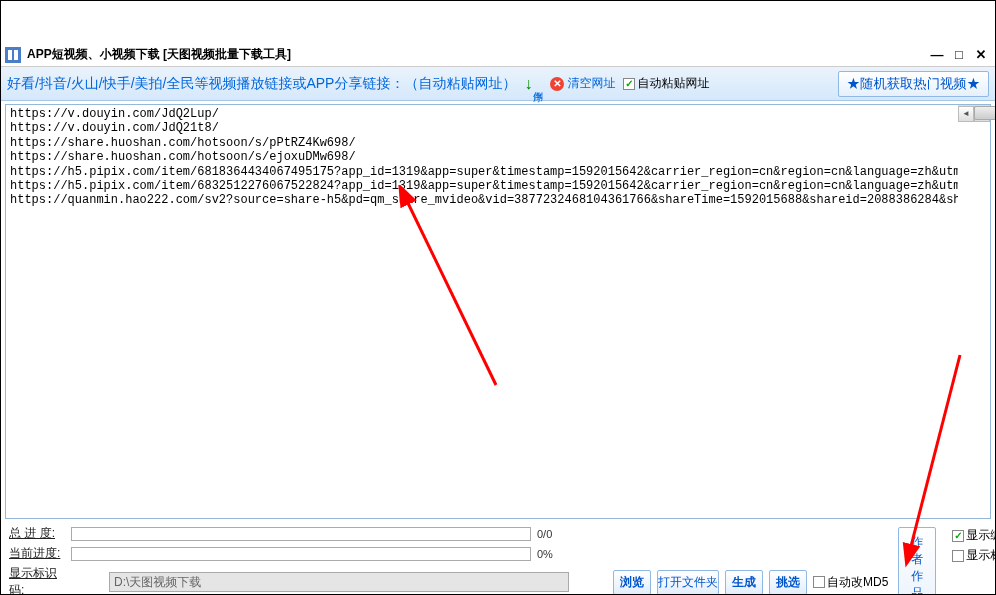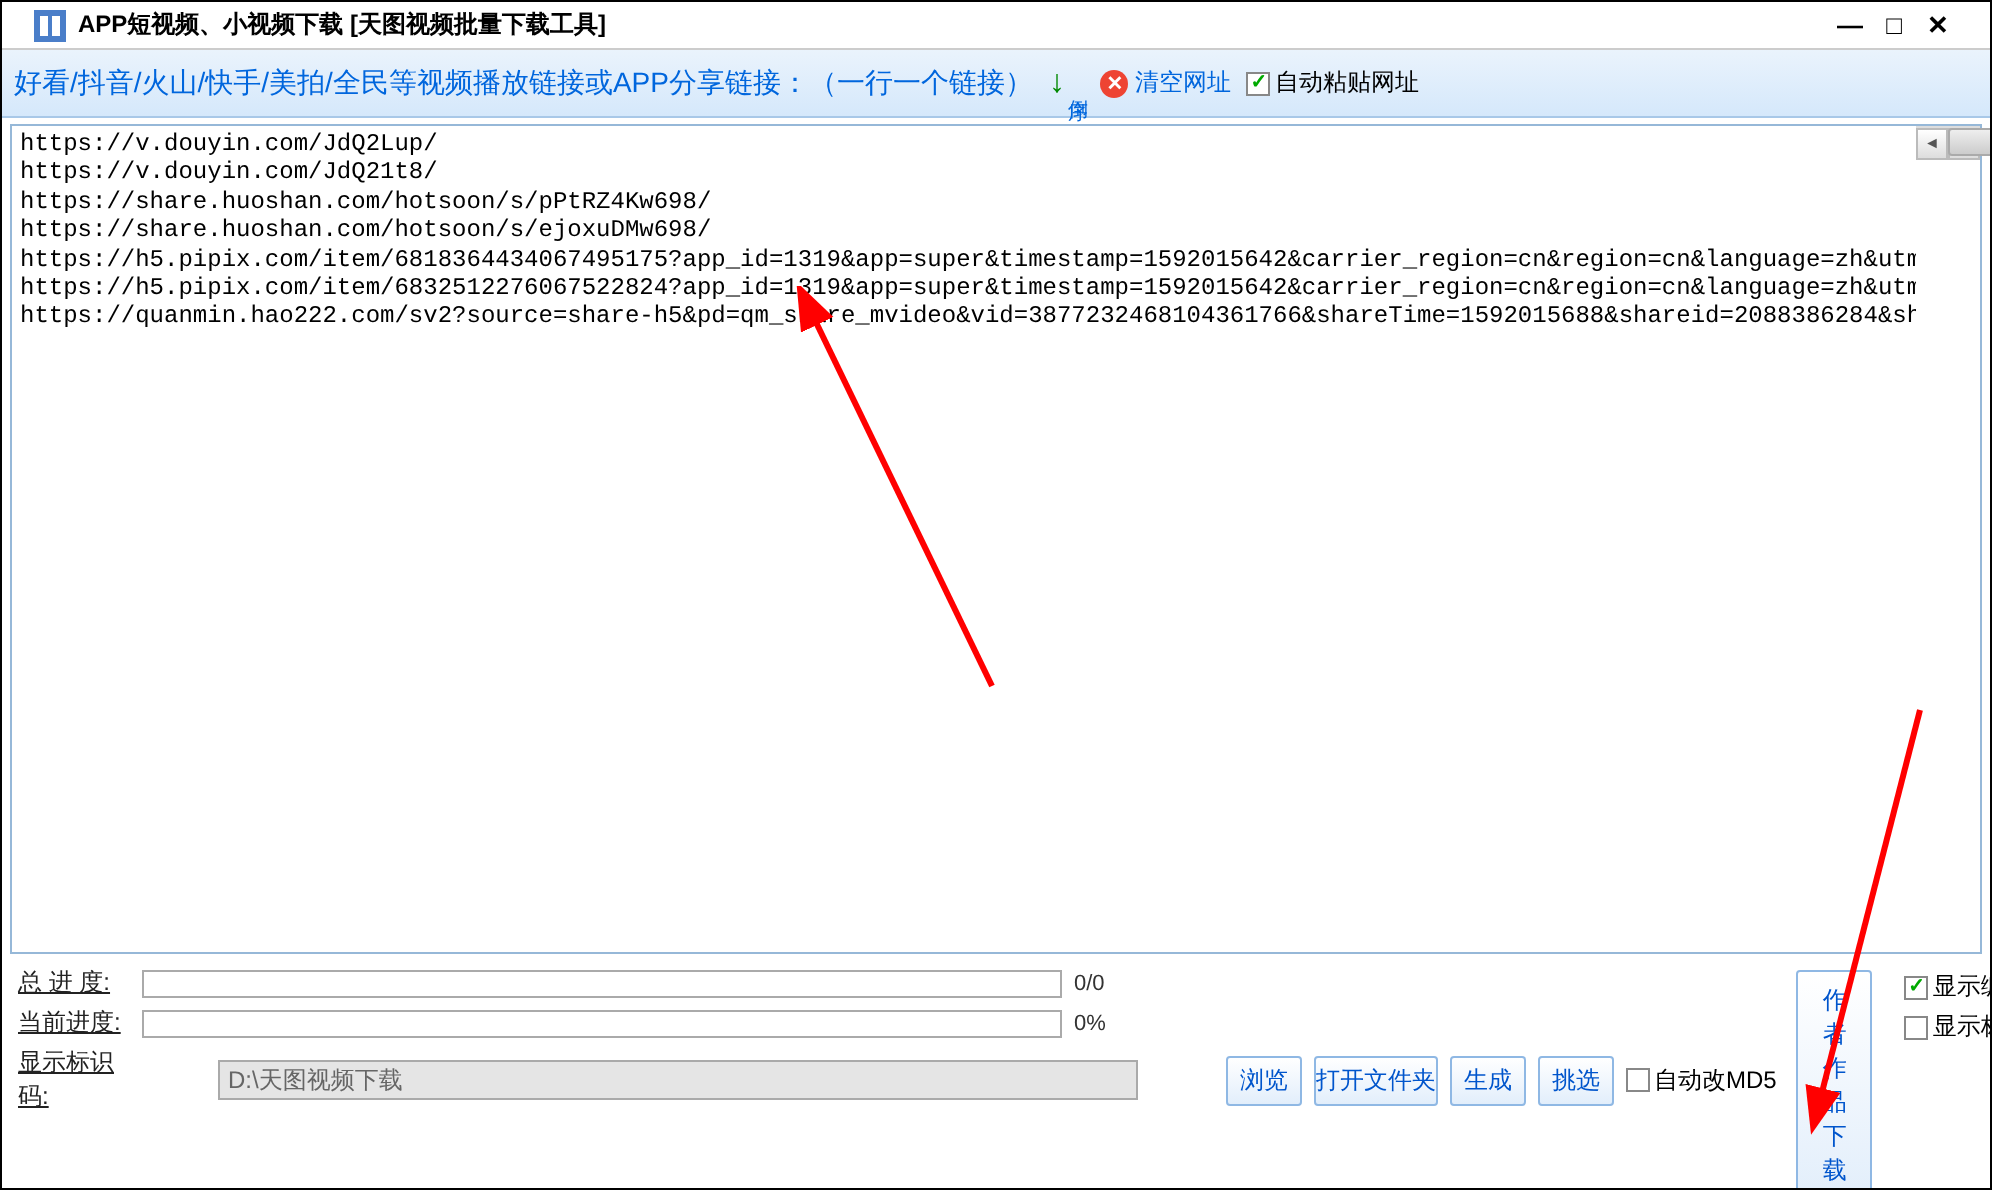--- a/index.html
+++ b/index.html
@@ -1,17 +1,17 @@
 <!DOCTYPE html>
 <html><head>
 <meta charset="utf-8">
 <style>
 * { box-sizing: border-box; margin: 0; padding: 0; }
 body { font-family: "Microsoft YaHei", SimSun, Arial, sans-serif; font-size: 12px; background: #fff; width: 996px; height: 595px; overflow: hidden; border: 1px solid #000; }
-.titlebar { height: 24px; background: #fff; display: flex; align-items: center; padding: 0 16px; border-bottom: 1px solid #ccc; }
+.titlebar { height: 24px; background: #fff; display: flex; align-items: center; padding: 0 4px; border-bottom: 1px solid #ccc; margin-top: 42px; }
 .titlebar .appicon { width: 16px; height: 16px; background: #4a7ec9; margin-right: 6px; display: inline-flex; align-items: center; justify-content: center; }
 .titlebar .appicon svg { width: 12px; height: 12px; }
 .titlebar .title { font-weight: bold; font-size: 12px; flex: 1; }
 .titlebar .winbtns { display: flex; gap: 2px; }
 .titlebar .winbtn { width: 20px; height: 16px; display: flex; align-items: center; justify-content: center; cursor: pointer; font-weight: bold; font-size: 13px; }
 .toolbar { height: 34px; background: linear-gradient(#eaf3fc,#d5e8fb); border-bottom: 1px solid #a8c8e8; display: flex; align-items: center; padding: 0 6px; gap: 8px; }
 .toolbar .hint { color: #0066dd; font-size: 14px; font-weight: 500; }
 .toolbar .sortbtn { display: flex; align-items: center; cursor: pointer; color: #0066dd; }
 .toolbar .sortbtn .arrow { color: #008800; font-weight: bold; font-size: 16px; margin-right: 1px; }
 .toolbar .sortbtn .txt { writing-mode: vertical-rl; font-size: 10px; line-height: 0.9; color: #0066dd; }
@@ -27,21 +27,21 @@
 .hscroll .sbtn { width: 16px; height: 16px; background: linear-gradient(#fff,#ddd); border: 1px solid #bbb; display: flex; align-items: center; justify-content: center; font-size: 8px; color: #555; }
 .hscroll .track { flex: 1; height: 16px; background: #f5f5f5; position: relative; }
 .hscroll .thumb { position: absolute; left: 0; top: 0; height: 14px; width: 380px; background: linear-gradient(#eee,#ccc); border: 1px solid #aaa; border-radius: 2px; }
 .arrow-overlay { position: absolute; pointer-events: none; z-index: 10; }
 .bottom { padding: 4px 8px 6px 8px; }
 .row { display: flex; align-items: center; margin-bottom: 3px; gap: 6px; }
 .lbl { width: 56px; color: #222; text-decoration: underline; }
 .pbar { height: 14px; border: 1px solid #aaa; background: #fff; flex: 0 0 460px; }
 .pval { width: 32px; color: #333; font-size: 11px; }
 .btn { border: 1px solid #8fb8e4; background: linear-gradient(#fff,#e2eefb); padding: 3px 0; color: #0055cc; cursor: pointer; border-radius: 2px; font-size: 12px; }
-.btn.small { padding: 3px 6px; }
+.btn.small { padding: 3px 6px; font-weight: bold; }
 .pathinput { flex: 0 0 460px; height: 20px; border: 1px solid #aaa; padding: 0 4px; background: #e5e5e5; color: #666; font-size: 12px; margin-left: 38px; }
 .rightcol { display: flex; flex-direction: column; gap: 3px; margin-left: 6px; }
 .chkrow { display: flex; align-items: center; gap: 2px; cursor: pointer; white-space: nowrap; }
 .chkbox { width: 12px; height: 12px; border: 1px solid #888; background: #fff; display: inline-flex; align-items: center; justify-content: center; }
 .chkbox.on::after { content: "✓"; color: #0a0; font-size: 10px; font-weight: bold; line-height: 1; }
 .bottom-grid { display: flex; align-items: flex-start; gap: 10px; }
 .leftpanel { flex: 0 0 auto; }
 </style>
 </head>
 <body>
@@ -55,34 +55,35 @@
   </span>
   <span class="title">APP短视频、小视频下载  [天图视频批量下载工具]</span>
   <div class="winbtns">
     <div class="winbtn">—</div>
     <div class="winbtn">□</div>
     <div class="winbtn">✕</div>
   </div>
 </div>
 
 <div class="toolbar">
-  <span class="hint">好看/抖音/火山/快手/美拍/全民等视频播放链接或APP分享链接：（一行一个链接）</span>
+  <span class="hint">好看/抖音/火山/快手/美拍/全民等视频播放链接或APP分享链接：（自动粘贴网址）</span>
   <span class="sortbtn">
     <span class="arrow">↓</span>
     <span class="txt">倒序</span>
   </span>
   <span class="clearbtn">
     <span class="x">✕</span>
     <span>清空网址</span>
   </span>
   <span class="chklabel">
     <span class="chk on"></span>
     <span>自动粘贴网址</span>
   </span>
   <span style="flex:1"></span>
+  <button class="hotbtn">★随机获取热门视频★</button>
 </div>
 
 <div class="urlarea-wrap">
   <textarea class="urlarea" spellcheck="false" style="">https://v.douyin.com/JdQ2Lup/
 https://v.douyin.com/JdQ21t8/
 https://share.huoshan.com/hotsoon/s/pPtRZ4Kw698/
 https://share.huoshan.com/hotsoon/s/ejoxuDMw698/
 https://h5.pipix.com/item/6818364434067495175?app_id=1319&amp;app=super&amp;timestamp=1592015642&amp;carrier_region=cn&amp;region=cn&amp;language=zh&amp;utm_source=weixin
 https://h5.pipix.com/item/6832512276067522824?app_id=1319&amp;app=super&amp;timestamp=1592015642&amp;carrier_region=cn&amp;region=cn&amp;language=zh&amp;utm_source=weixin
 https://quanmin.hao222.com/sv2?source=share-h5&amp;pd=qm_share_mvideo&amp;vid=3877232468104361766&amp;shareTime=1592015688&amp;shareid=2088386284&amp;shared_cuid=_a2Bul0WvalNPvigOav</textarea>

